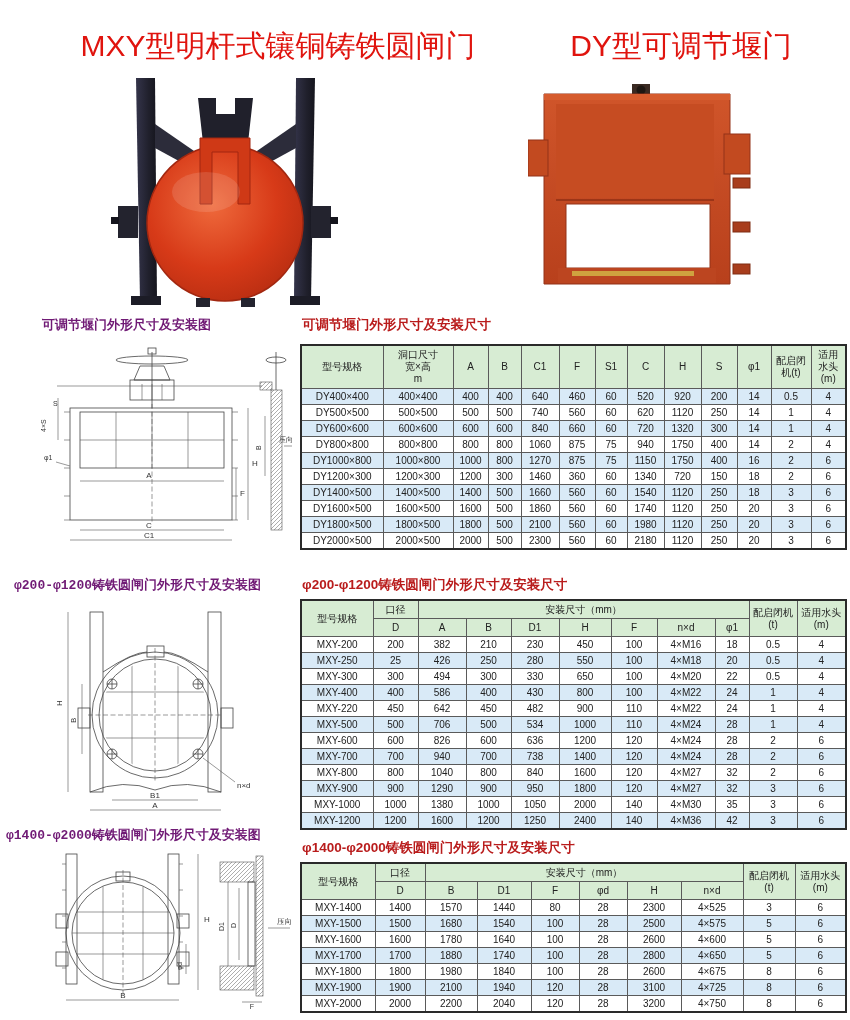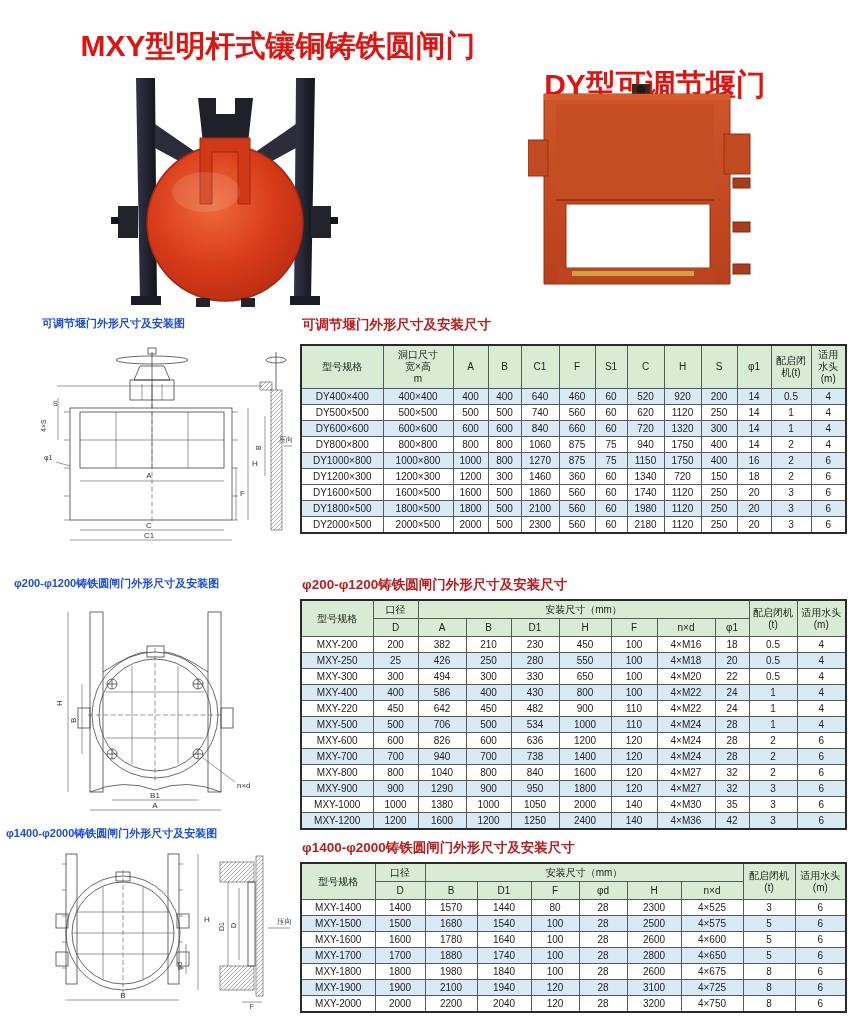--- a/index.html
+++ b/index.html
@@ -1,21 +1,21 @@
 <!DOCTYPE html>
 <html><head>
 <meta charset="utf-8">
 <style>
   html,body{margin:0;padding:0;background:#fff;}
   .page{position:relative;width:850px;height:1020px;background:#fff;overflow:hidden;
         font-family:"Liberation Sans","DejaVu Sans",sans-serif;}
-  .title{position:absolute;top:26px;font-size:30px;font-weight:700;color:#e0140e;white-space:nowrap;}
+  .title{position:absolute;top:26px;font-size:30px;font-weight:400;color:#e0140e;white-space:nowrap;}
   .title-left{left:62px;width:432px;text-align:center;}
-  .title-right{left:518px;width:274px;text-align:center;margin-top:39px;}
-  .sec-heading{position:absolute;font-size:11px;font-weight:700;color:#1d4ed8;white-space:nowrap;}
+  .title-right{left:518px;width:274px;text-align:right;}
+  .sec-heading{position:absolute;font-size:13px;font-weight:700;color:#701a75;white-space:nowrap;font-family:Liberation Mono, monospace;}
   .tbl-title{position:absolute;font-size:13.5px;font-weight:700;color:#b91c1c;white-space:nowrap;}
   table.tbl{position:absolute;border-collapse:collapse;table-layout:fixed;background:#fff;
             font-size:10px;color:#222;border:2px solid #2a2a2a;}
   .tbl th,.tbl td{border:1px solid #5a5a5a;text-align:center;vertical-align:middle;
                   padding:0;line-height:1.2;overflow:hidden;}
   .tbl th{background:#d7ecd3;font-weight:400;white-space:pre-line;font-size:10px;}
   .tbl td{height:15px;background:#fff;}
   .tbl tr.alt td{background:#d9eaf7;}
   #t1 thead th{height:42px;}
   #t2 thead tr th,#t3 thead tr th{height:17px;margin-top:8px;}
@@ -275,20 +275,35 @@
           <td>1200</td>
           <td>300</td>
           <td>1460</td>
           <td>360</td>
           <td>60</td>
           <td>1340</td>
           <td>720</td>
           <td>150</td>
           <td>18</td>
           <td>2</td>
+          <td>6</td>
+        </tr>
+        <tr class="alt">
+          <td>DY1400×500</td>
+          <td>1400×500</td>
+          <td>1400</td>
+          <td>500</td>
+          <td>1660</td>
+          <td>560</td>
+          <td>60</td>
+          <td>1540</td>
+          <td>1120</td>
+          <td>250</td>
+          <td>18</td>
+          <td>3</td>
           <td>6</td>
         </tr>
         <tr>
           <td>DY1600×500</td>
           <td>1600×500</td>
           <td>1600</td>
           <td>500</td>
           <td>1860</td>
           <td>560</td>
           <td>60</td>

